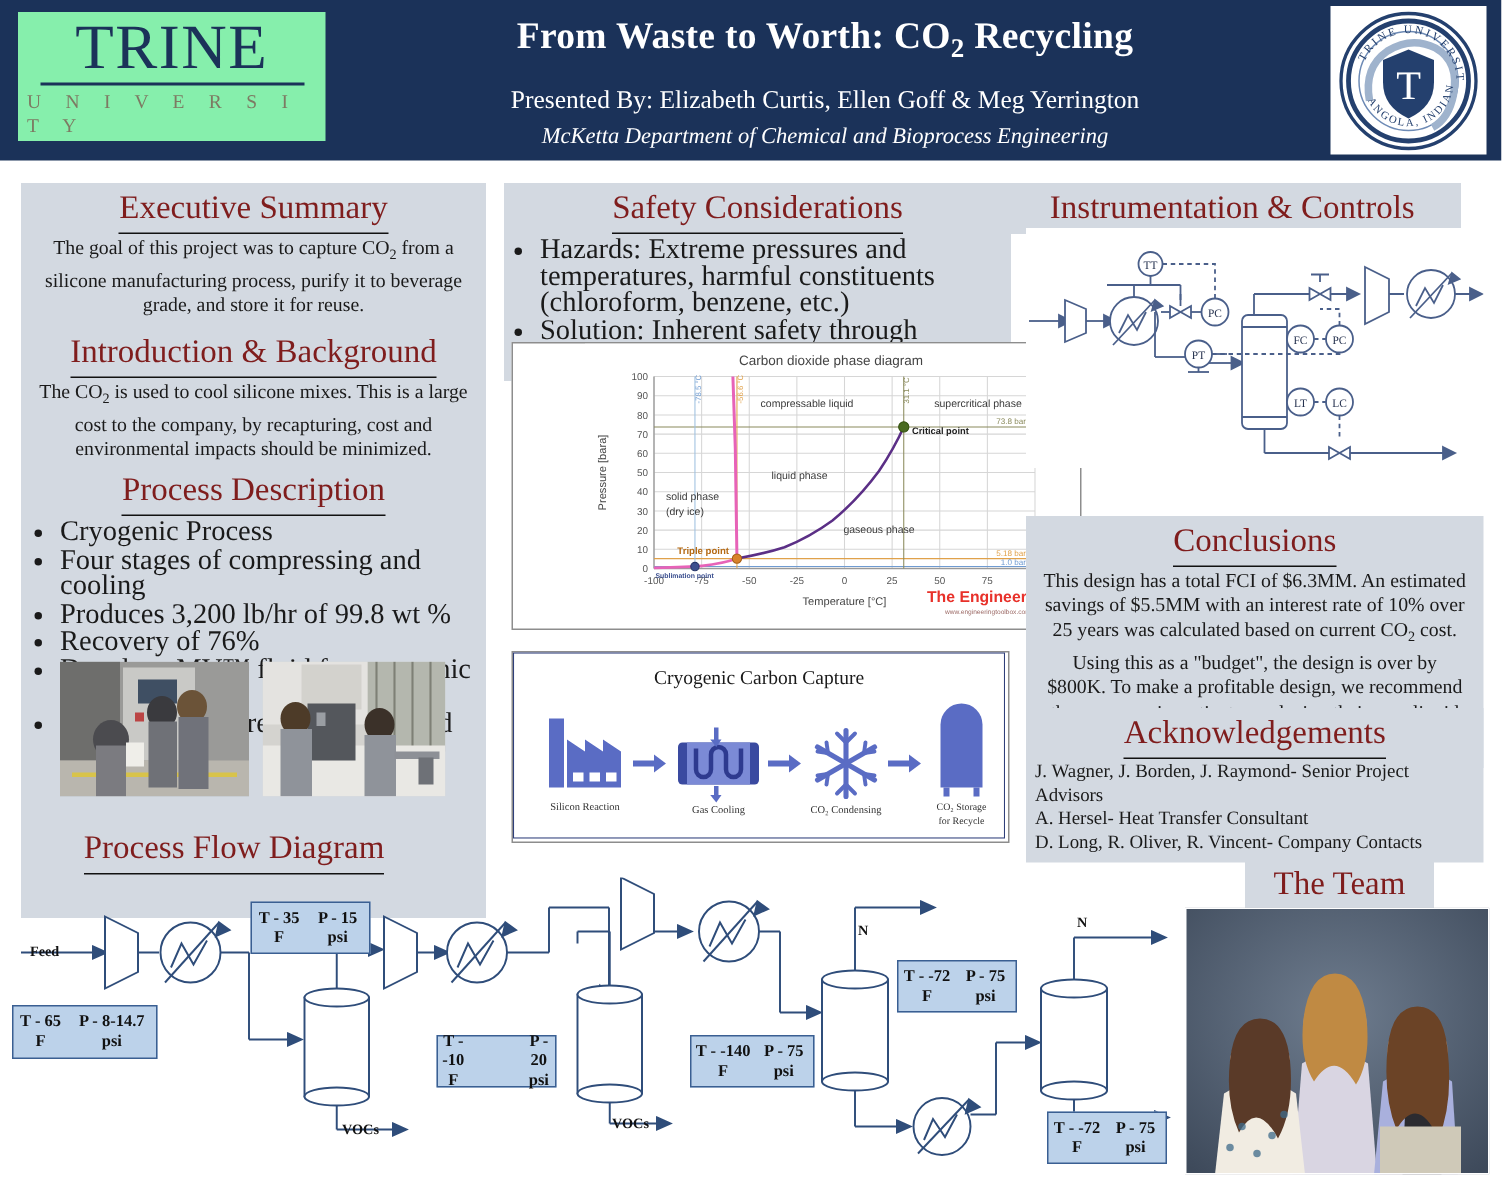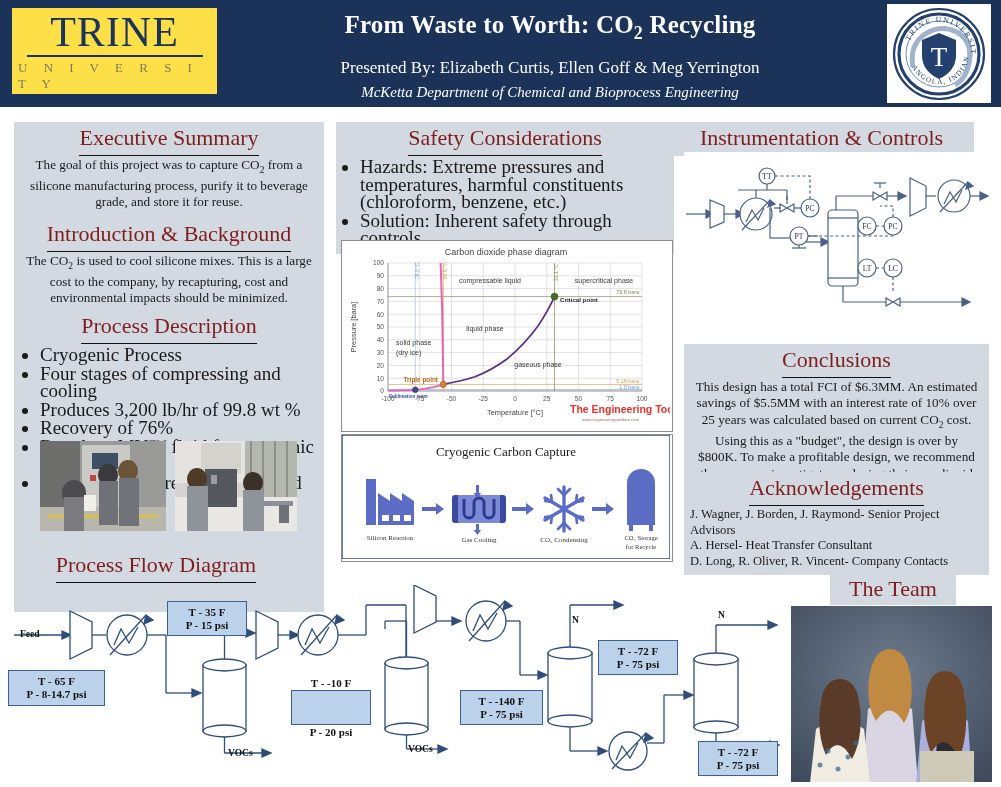--- a/index.html
+++ b/index.html
@@ -1,21 +1,21 @@
 <!DOCTYPE html>
 <html><head>
 <meta charset="utf-8">
 <style>
   html,body{margin:0;padding:0;background:#ffffff;}
   body{width:1001px;height:787px;overflow:hidden;font-family:"Liberation Serif",serif;color:#1a1a1a;}
   #poster{position:relative;width:1001px;height:787px;background:#ffffff;}
 
   
   .header{position:absolute;left:0;top:0;width:1001px;height:107px;background:#1b3259;}
-  .logo-box{position:absolute;left:12px;top:8px;width:205px;height:86px;background:#fde047;
+  .logo-box{position:absolute;left:12px;top:8px;width:205px;height:86px;background:#86efac;
             display:flex;flex-direction:column;align-items:center;justify-content:center;}
   .logo-word{font-family:"Liberation Serif",serif;font-size:42px;line-height:42px;letter-spacing:1px;
              color:#1b3259;font-weight:400;padding:0 2px;}
   .logo-rule{width:176px;height:2px;background:#1b3259;margin:2px 0 3px 0;}
   .logo-sub{font-family:"Liberation Serif",serif;font-size:13px;letter-spacing:6.5px;color:#7d7a63;
             padding-left:6px;}
   .title-block{position:absolute;left:220px;top:4px;width:660px;text-align:center;color:#ffffff;}
   .p-title{font-size:25px;font-weight:bold;line-height:30px;margin-top:6px;letter-spacing:.2px;}
   .p-authors{font-size:17px;line-height:22px;margin-top:9px;}
   .p-dept{font-size:15px;font-style:italic;line-height:20px;margin-top:3px;}
@@ -31,21 +31,21 @@
   .plist{margin:0;padding:2px 6px 6px 26px;font-size:19px;line-height:17.6px;text-align:left;}
   .plist li{margin:0 0 1px 0;}
   sub{font-size:.72em;}
 
   
   .figbox{position:absolute;background:#ffffff;border:1px solid #8d8d8d;}
 
   
   .tpbox{position:absolute;background:#bcd2ea;border:1px solid #3a5f92;
          font-size:11px;line-height:13px;font-weight:bold;text-align:center;
-         display:flex;flex-direction:column;align-items:center;justify-content:center;color:#111;}
+         display:flex;flex-direction:row;align-items:center;justify-content:center;color:#111;}
 
   svg{display:block;}
 </style>
 </head>
 <body>
 
 <div id="poster">
 
   <div class="header">
 
@@ -153,21 +153,21 @@
   </div>
 
   <div class="panel band" style="left:336px;top:122px;width:338px;">
     <h2>Safety Considerations</h2>
     <ul class="plist" style="padding-left:24px;padding-right:10px;">
       <li>Hazards: Extreme pressures and temperatures, harmful constituents (chloroform, benzene, etc.)</li>
       <li>Solution: Inherent safety through controls</li>
     </ul>
   </div>
 
-  <div class="figbox" style="left:341px;top:240px;width:330px;height:190px;">
+  <div class="figbox" style="left:341px;top:228px;width:330px;height:190px;padding-left:48px;">
     <svg width="328" height="188" viewBox="0 0 328 188">
       <rect width="328" height="188" fill="#ffffff"></rect>
       <text x="164" y="14" text-anchor="middle" font-family="Liberation Sans, sans-serif" font-size="9" fill="#444">Carbon dioxide phase diagram</text>
 
       <g stroke="#d6d6d6" stroke-width="0.7">
         <line x1="46" y1="22" x2="300" y2="22"></line>
           <line x1="46" y1="34.8" x2="300" y2="34.8"></line>
         <line x1="46" y1="47.6" x2="300" y2="47.6"></line>
           <line x1="46" y1="60.4" x2="300" y2="60.4"></line>
         <line x1="46" y1="73.2" x2="300" y2="73.2"></line>

